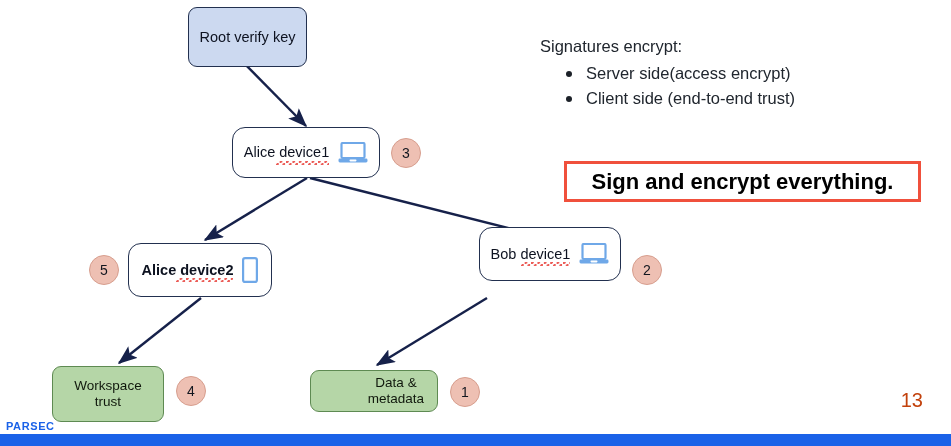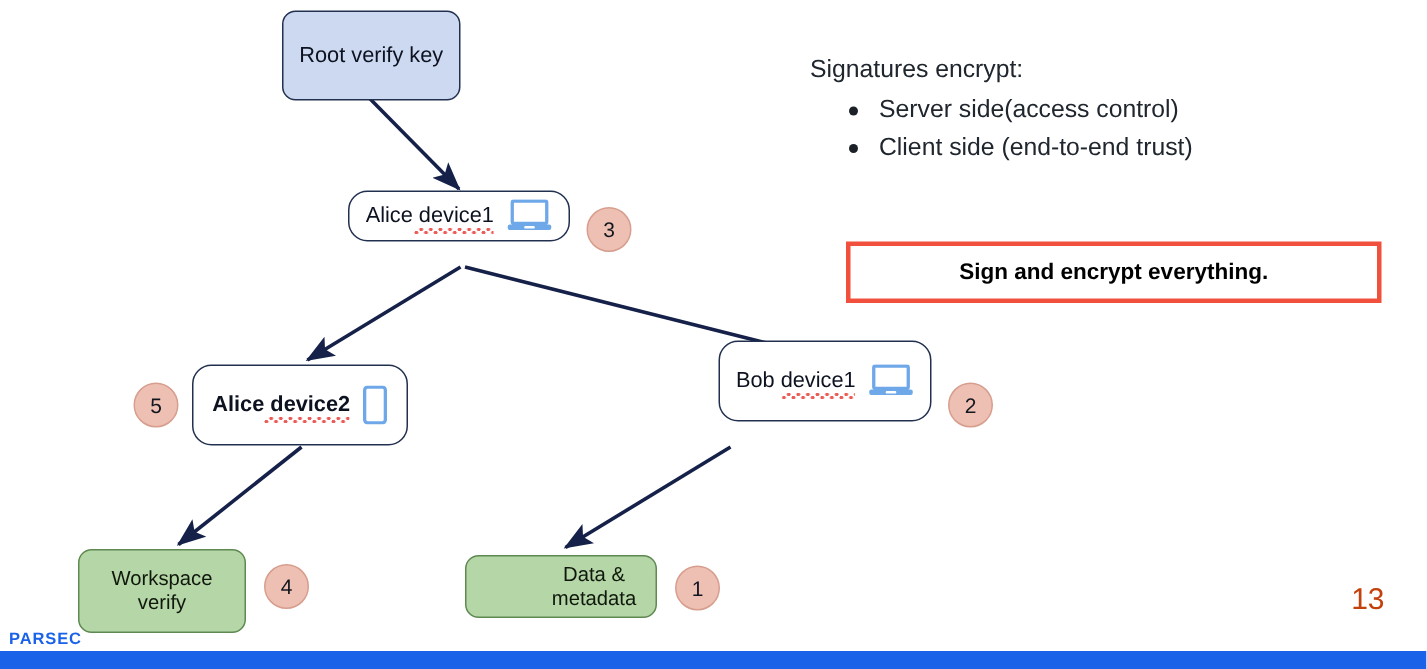--- a/index.html
+++ b/index.html
@@ -129,21 +129,21 @@
     left: 564px;
     top: 161px;
     width: 357px;
     height: 41px;
     box-sizing: border-box;
     background: #ffffff;
     border: 3px solid #f0503c;
     display: flex;
     align-items: center;
     justify-content: center;
-    font-size: 15px;
+    font-size: 22px;
     font-weight: bold;
     color: #000000;
   }
   
   #page-num {
     position: absolute;
     right: 28px;
     top: 389px;
     font-size: 20px;
     color: #c2410c;
@@ -186,21 +186,21 @@
       <line x1="310" y1="178" x2="556" y2="240"></line>
       <line x1="201" y1="298" x2="119" y2="363"></line>
       <line x1="487" y1="298" x2="377" y2="365"></line>
     </g>
   </svg>
 
   <div class="node node-root" style="left:188px; top:7px; width:119px; height:60px;">
     <span>Root verify key</span>
   </div>
 
-  <div class="node node-device" style="left:232px; top:127px; width:148px; height:34px;">
+  <div class="node node-device" style="left:232px; top:127px; width:148px; height:51px;">
     <span class="dev-label">
       <span>Alice device1</span>
       <span class="squiggle sq-right"></span>
     </span>
     <svg class="icon-laptop" viewBox="0 0 30 22" xmlns="http://www.w3.org/2000/svg">
       <rect x="3.5" y="1" width="23" height="15" rx="1.2" fill="none" stroke="#6fa8e8" stroke-width="2.2"></rect>
       <rect x="5.5" y="3" width="19" height="11" fill="#ffffff"></rect>
       <rect x="0.5" y="16.6" width="29" height="3.8" rx="1.4" fill="#6fa8e8"></rect>
       <rect x="11.5" y="17.6" width="7" height="1.8" rx="0.8" fill="#ffffff"></rect>
     </svg>
@@ -235,37 +235,37 @@
       <rect x="0.5" y="16.6" width="29" height="3.8" rx="1.4" fill="#6fa8e8"></rect>
       <rect x="11.5" y="17.6" width="7" height="1.8" rx="0.8" fill="#ffffff"></rect>
     </svg>
   </div>
   <div class="badge" style="left:632px; top:255px;">
     <span>2</span>
   </div>
 
   <div class="node node-leaf" style="left:52px; top:366px; width:112px; height:56px; flex-direction:column;">
     <span>Workspace</span>
-    <span>verify</span>
+    <span>trust</span>
   </div>
   <div class="badge" style="left:176px; top:376px;">
     <span>4</span>
   </div>
 
   <div class="node node-leaf" style="left:310px; top:370px; width:128px; height:42px;padding-left:44px;">
     <span>Data &amp; metadata</span>
   </div>
   <div class="badge" style="left:450px; top:377px;">
     <span>1</span>
   </div>
 
   <div id="notes">
     <p class="head">Signatures encrypt:</p>
     <ul>
-      <li>Server side(access control)</li>
+      <li>Server side(access encrypt)</li>
       <li>Client side (end-to-end trust)</li>
     </ul>
   </div>
 
   <div id="callout">
     <span>Sign and encrypt everything.</span>
   </div>
 
   <div id="page-num">13</div>
   <div id="brand">PARSEC</div>

